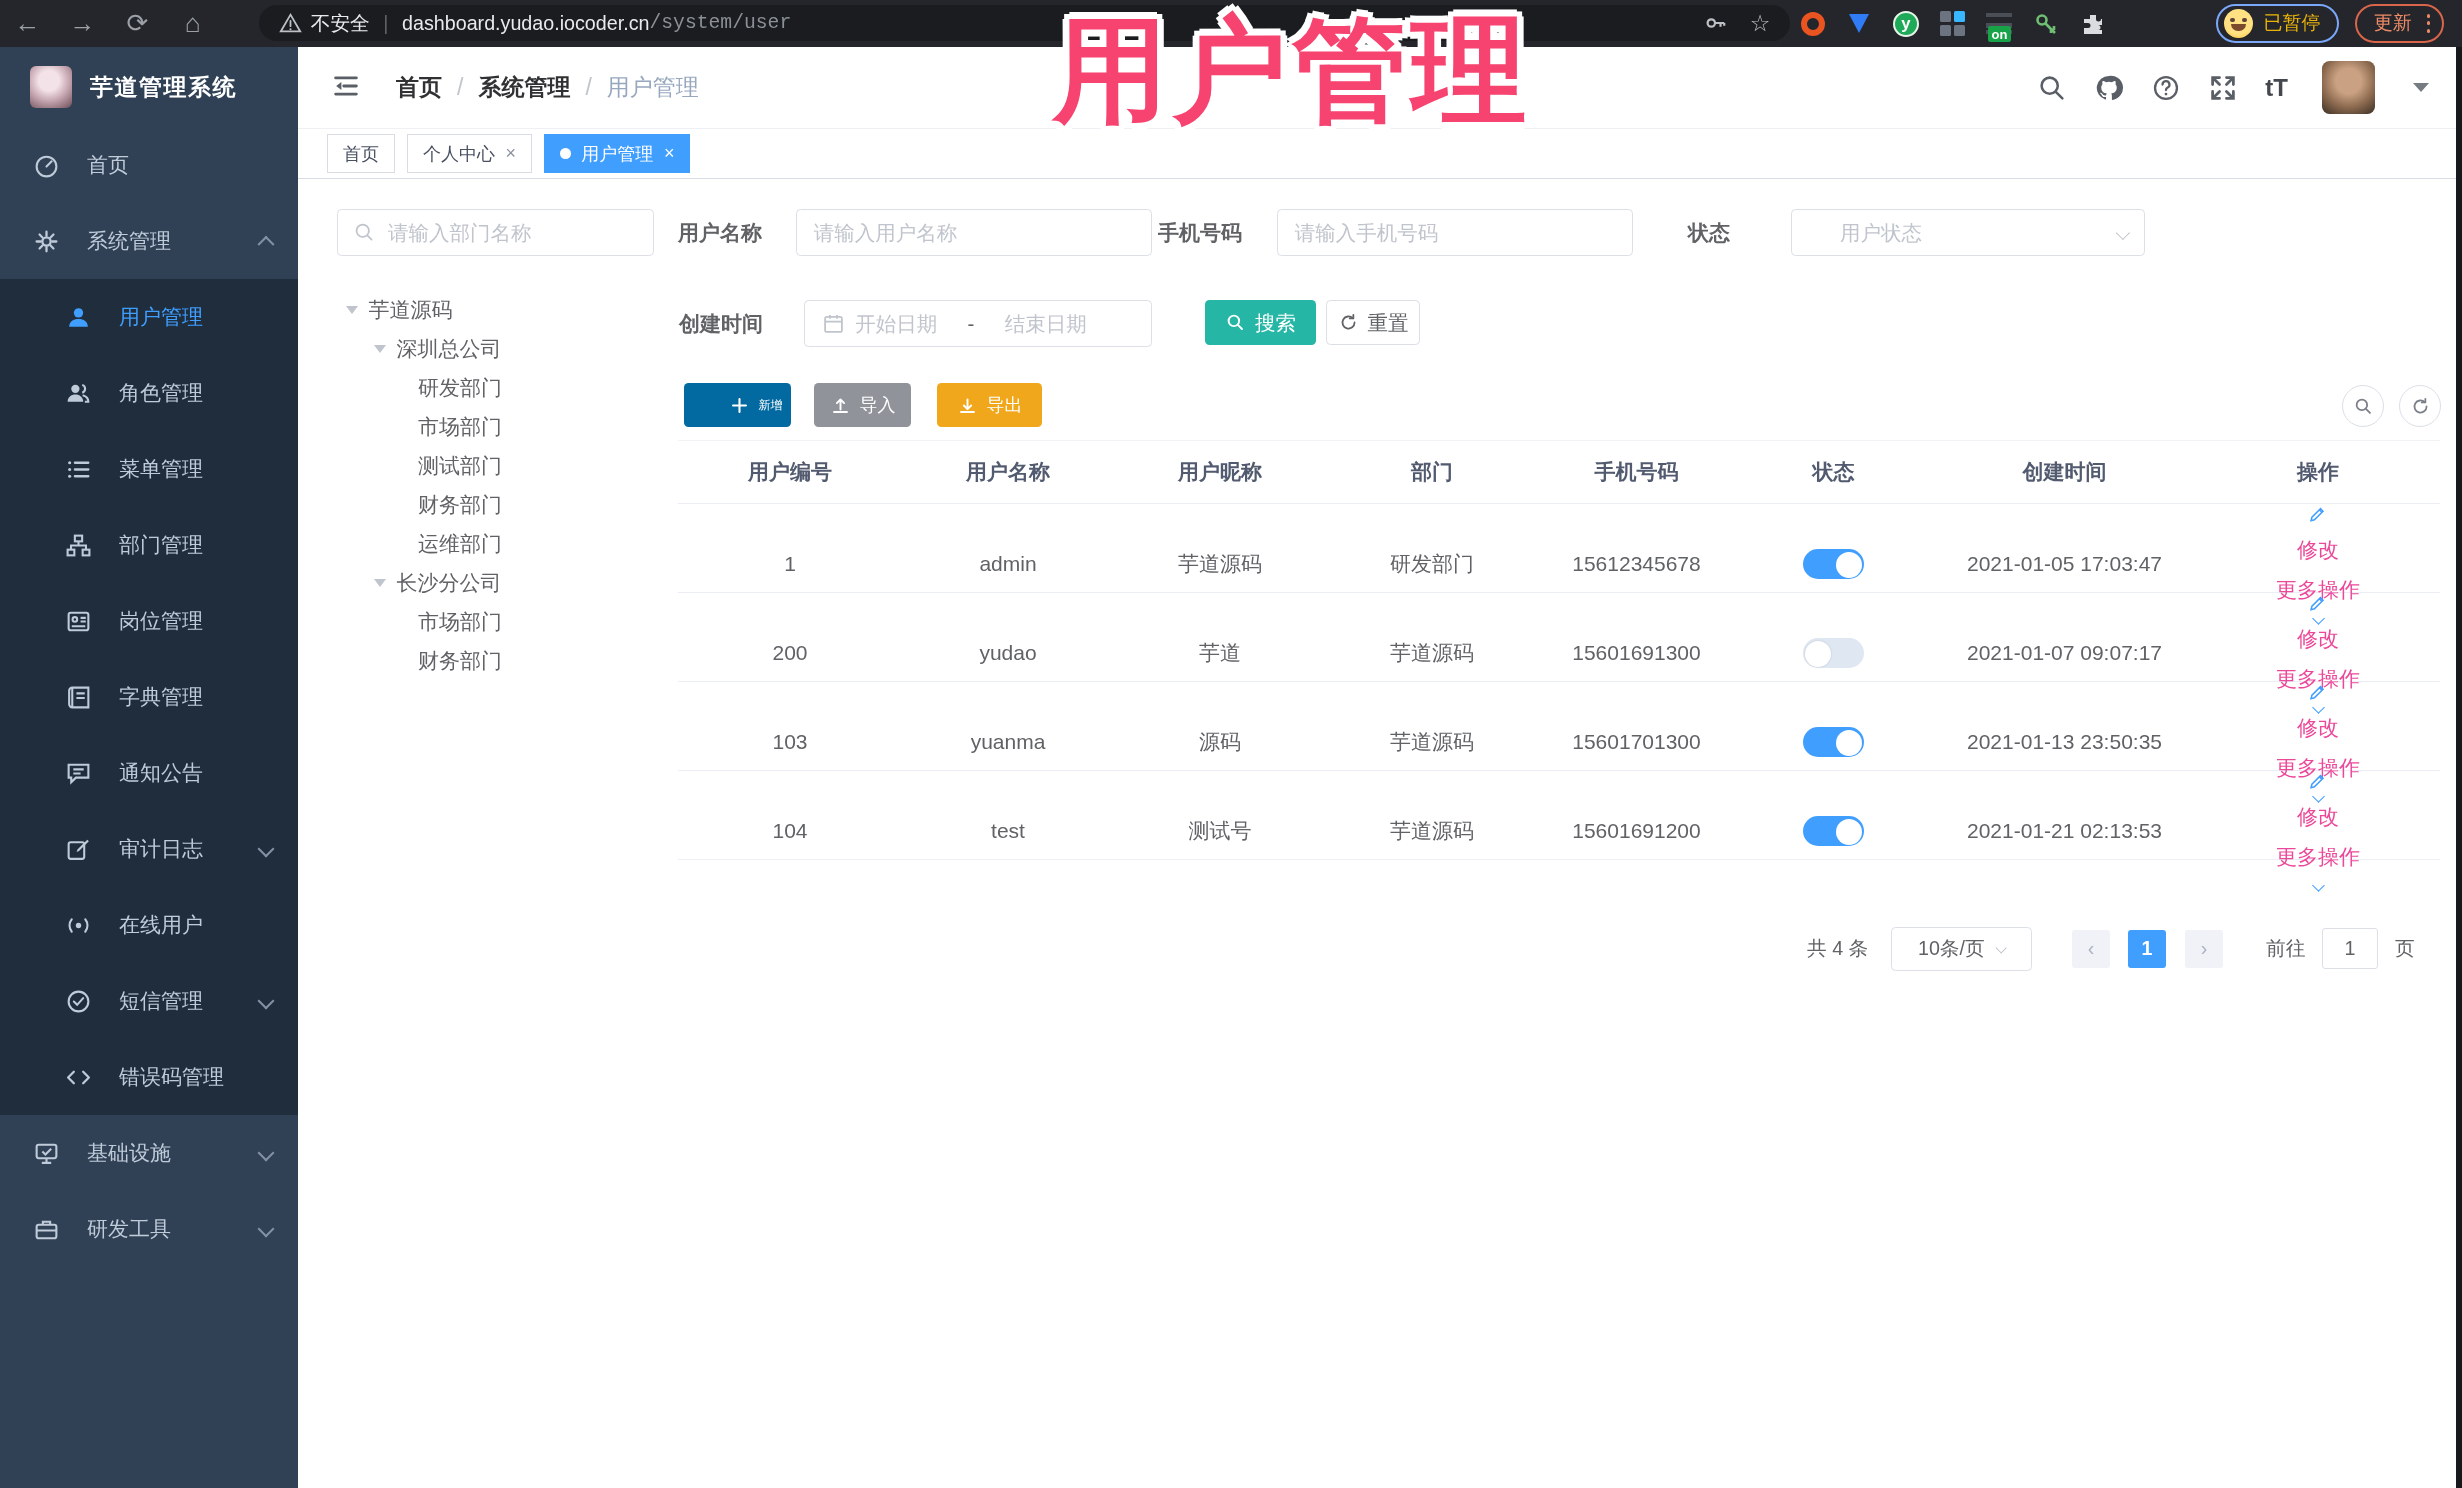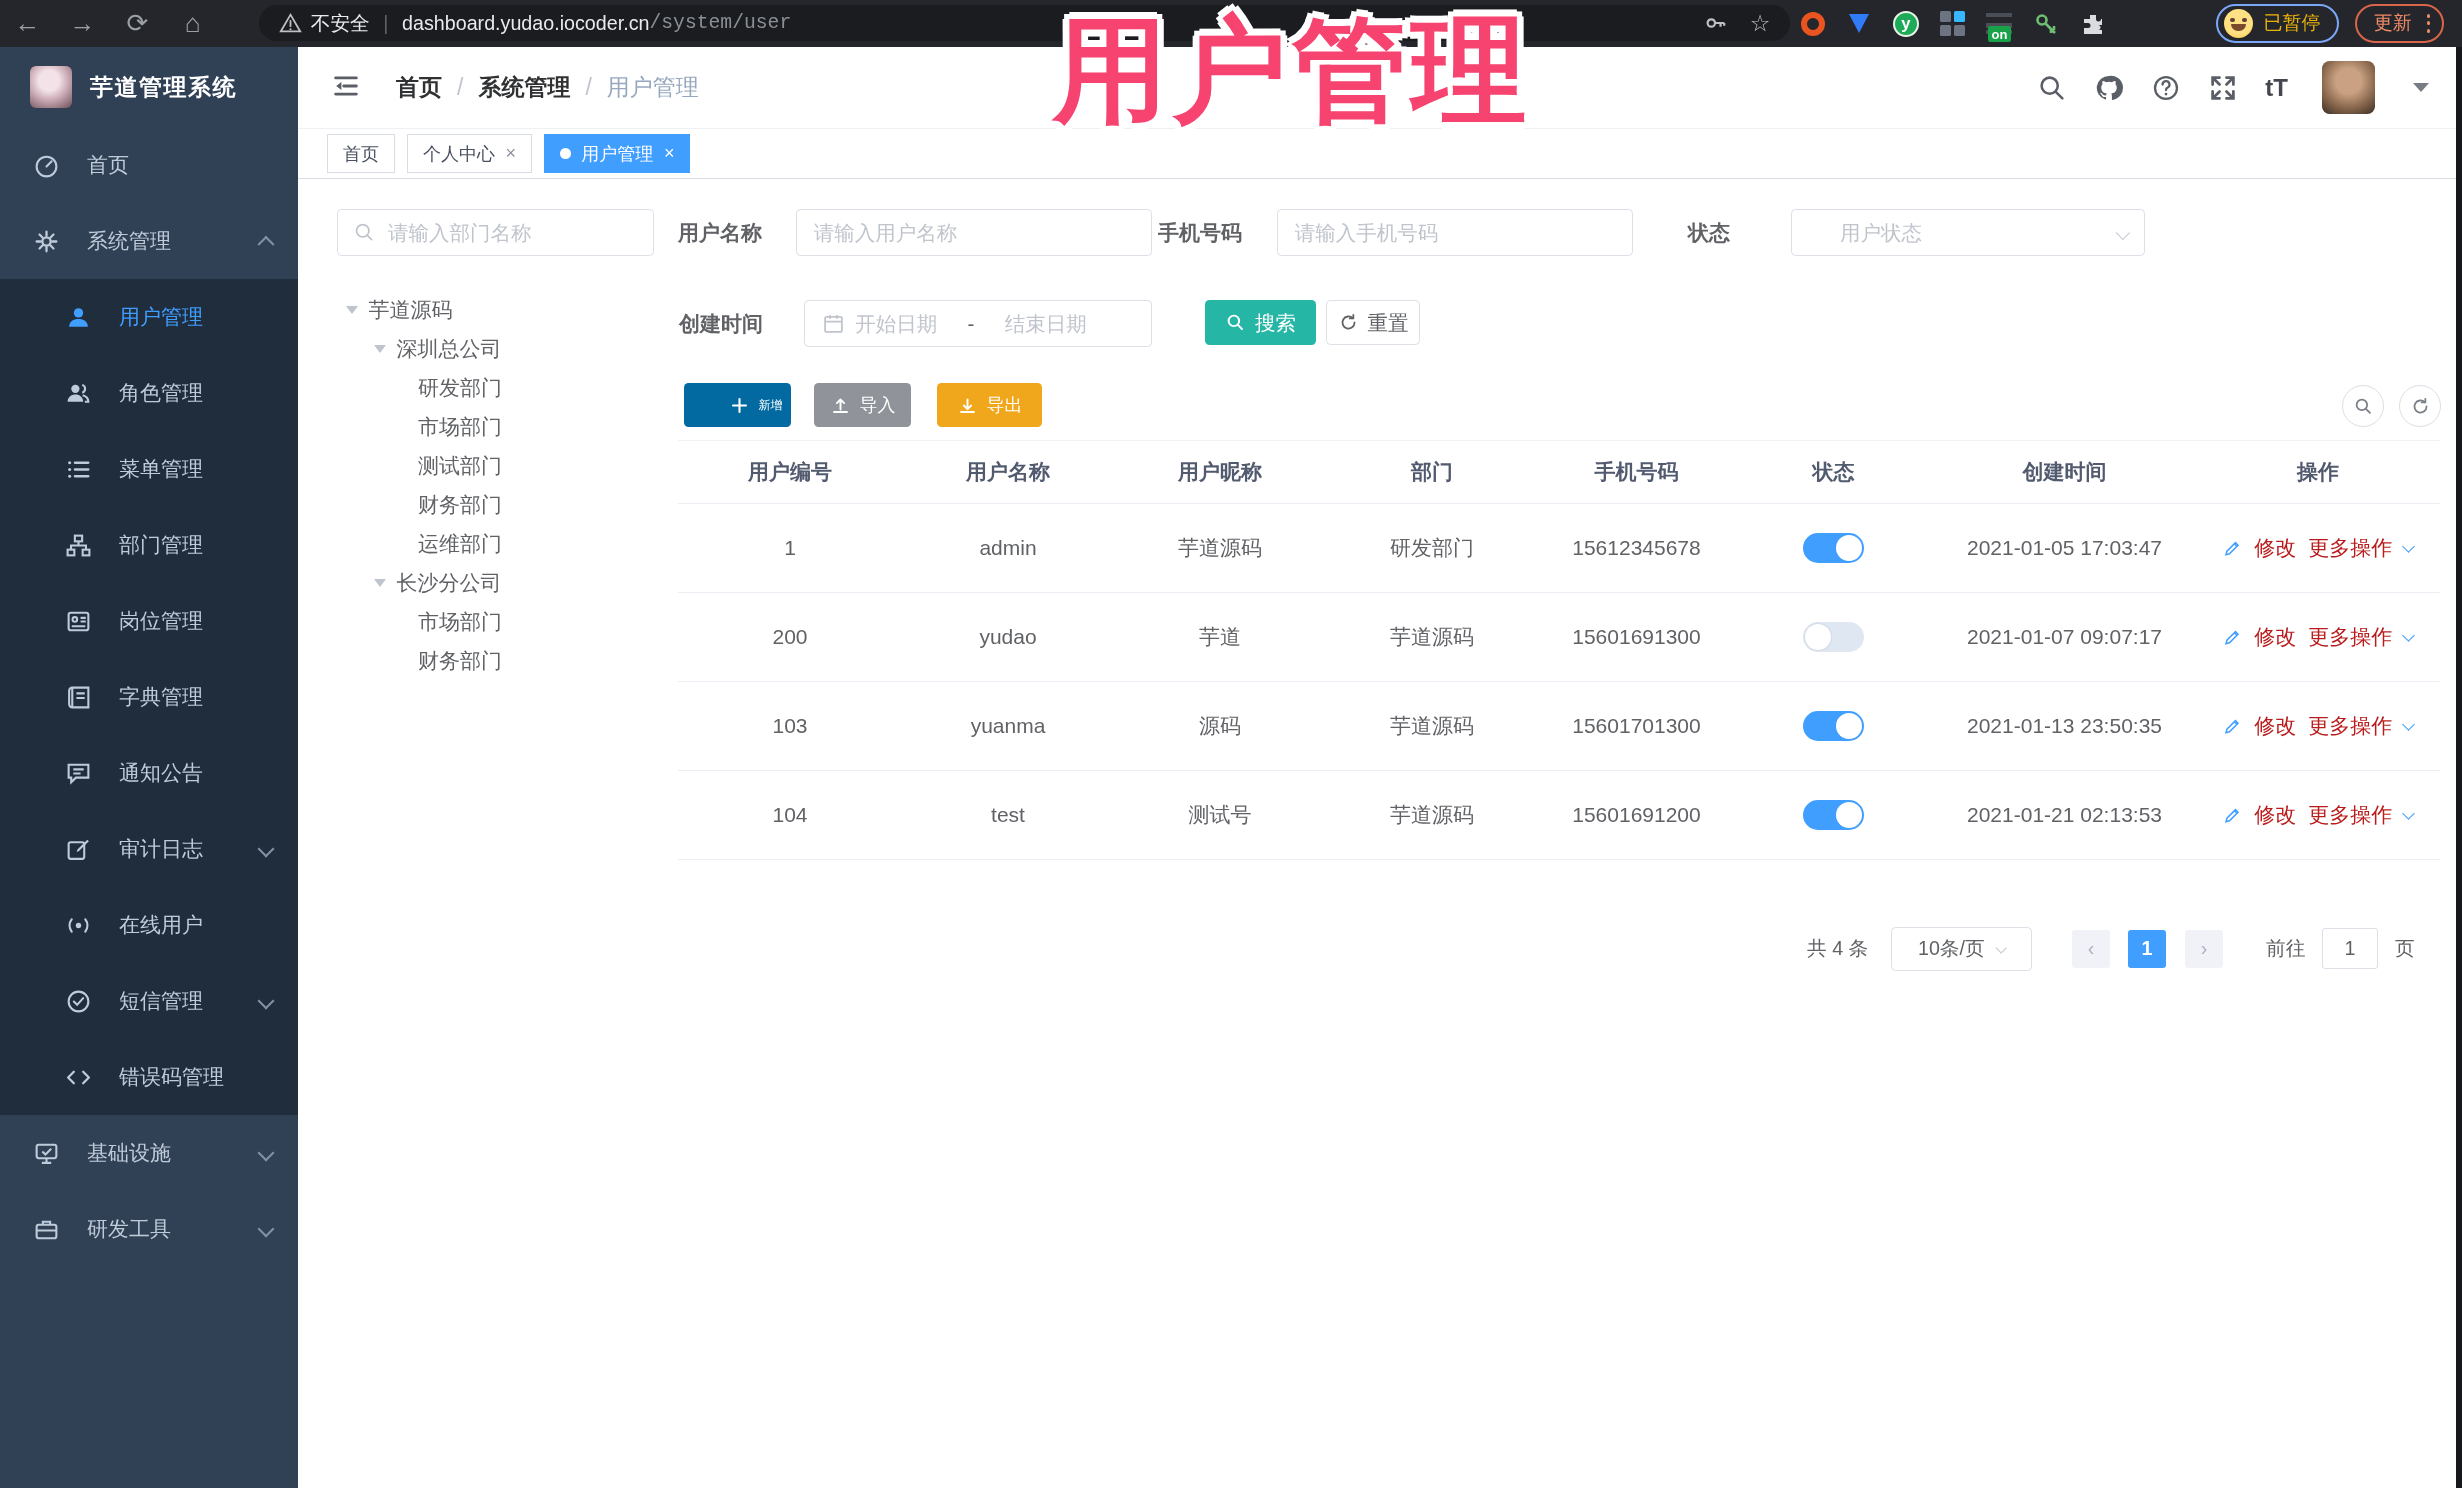--- a/index.html
+++ b/index.html
@@ -135,21 +135,21 @@
   .t-head, .t-row { display:grid; grid-template-columns:224px 212px 212px 212px 197px 197px 265px 242px; align-items:center; }
   .t-head { height:64px; border-top:0.8px solid #f2f3f7; border-bottom:0.8px solid #ebeef5; color:#515a6e; font-weight:700; font-size:21px; }
   .t-head div, .t-row > div { text-align:center; }
   .t-row { height:89px; border-bottom:0.8px solid #ebeef5; font-size:21px; color:#606266; }
   .toggle { width:61px; height:30px; border-radius:15px; margin:0 auto; position:relative; }
   .toggle.on { background:#409eff; }
   .toggle.on::after { content:""; position:absolute; right:2.3px; top:2.3px; width:26px; height:26px; border-radius:50%; background:#fff; }
   .toggle.off { background:#dfe7f3; }
   .toggle.off::after { content:""; position:absolute; left:2.3px; top:2.3px; width:26px; height:26px; border-radius:50%; background:#fff;
                        box-shadow:0 0 2.3px rgba(0,0,0,.15); }
-  .op-cell { display:flex; align-items:center; justify-content:center; gap:12px; color:#b91c1c; cursor:pointer; }
+  .op-cell { display:flex; align-items:center; justify-content:center; gap:12px; color:#ec4899; cursor:pointer;flex-direction:column; }
   .op-cell svg { width:19.7px; height:19.7px; }
   .chev-blue { width:9px; height:9px; border-right:1.9px solid #409eff; border-bottom:1.9px solid #409eff;
                transform:rotate(45deg) translate(-1.5px,-1.5px); }
 
   
   .pagi { position:absolute; top:746px; height:47px; font-size:19.7px; color:#606266; display:flex; align-items:center; }
   .pagi-total { position:absolute; left:1509px; line-height:47px; }
   .pagi-size { position:absolute; left:1593px; width:141px; height:44px; top:1.5px; border:0.8px solid #dcdfe6; border-radius:4.5px;
                display:flex; align-items:center; justify-content:center; gap:12px; color:#606266; }
   .pagi-size .chev-sm { width:8.3px; height:8.3px; border-right:1.9px solid #c0c4cc; border-bottom:1.9px solid #c0c4cc; transform:rotate(45deg); }

